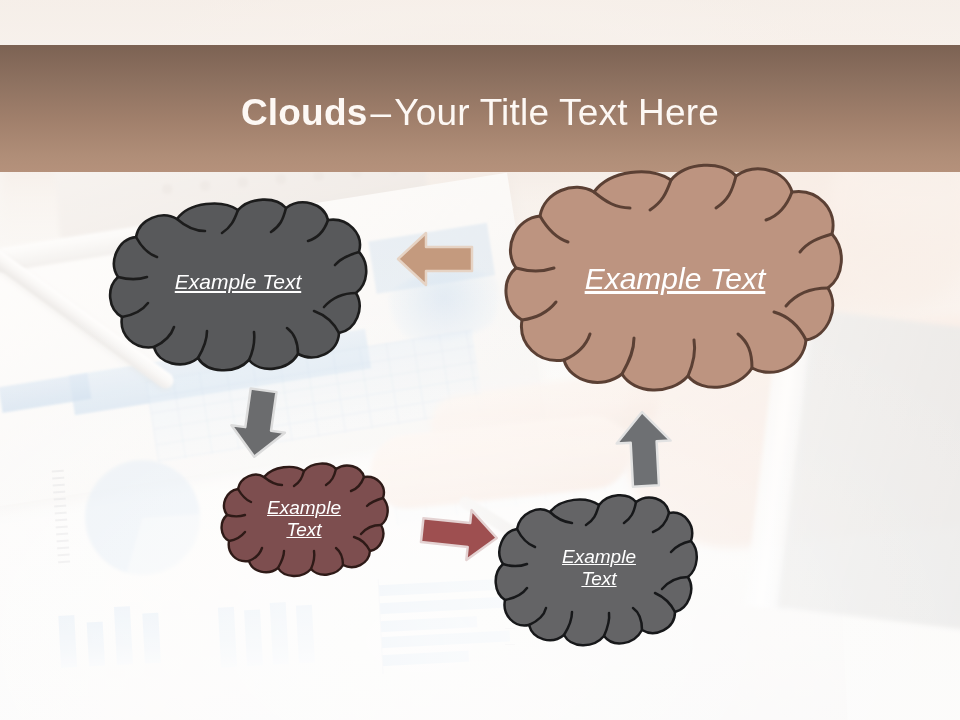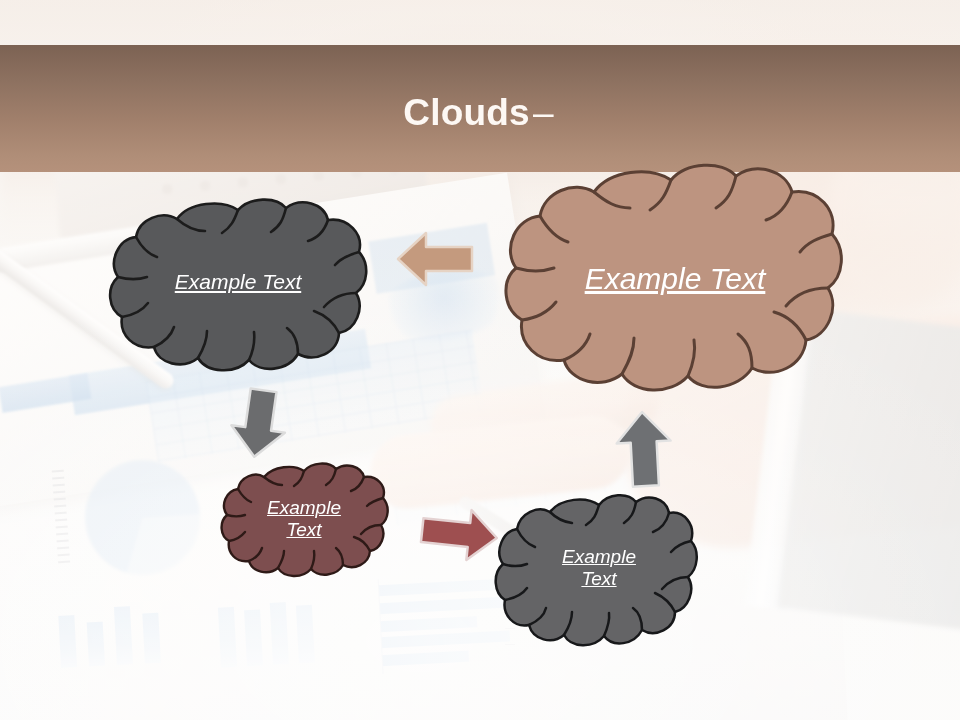--- a/index.html
+++ b/index.html
@@ -437,20 +437,21 @@
     <div class="photo-layer sleeve"></div>
 
     <div class="photo-layer bg-veil"></div>
     <div class="photo-layer bg-veil2"></div>
   </div>
 
   <div class="header">
     <div class="title">
       <span class="t-bold">Clouds</span>
       <span class="t-dash">–</span>
+      <span class="t-light">Your Title Text Here</span>
     </div>
   </div>
 
   <div class="arrow" id="arrow-left-tan">
     <svg viewBox="0 0 78 60" width="78" height="60">
       <polygon points="2,30 30,4 30,18 76,18 76,42 30,42 30,56" fill="#c49a7e" stroke="#e6d3c4" stroke-width="2.5" stroke-linejoin="round"></polygon>
     </svg>
   </div>
 
   <div class="arrow" id="arrow-down-gray">

